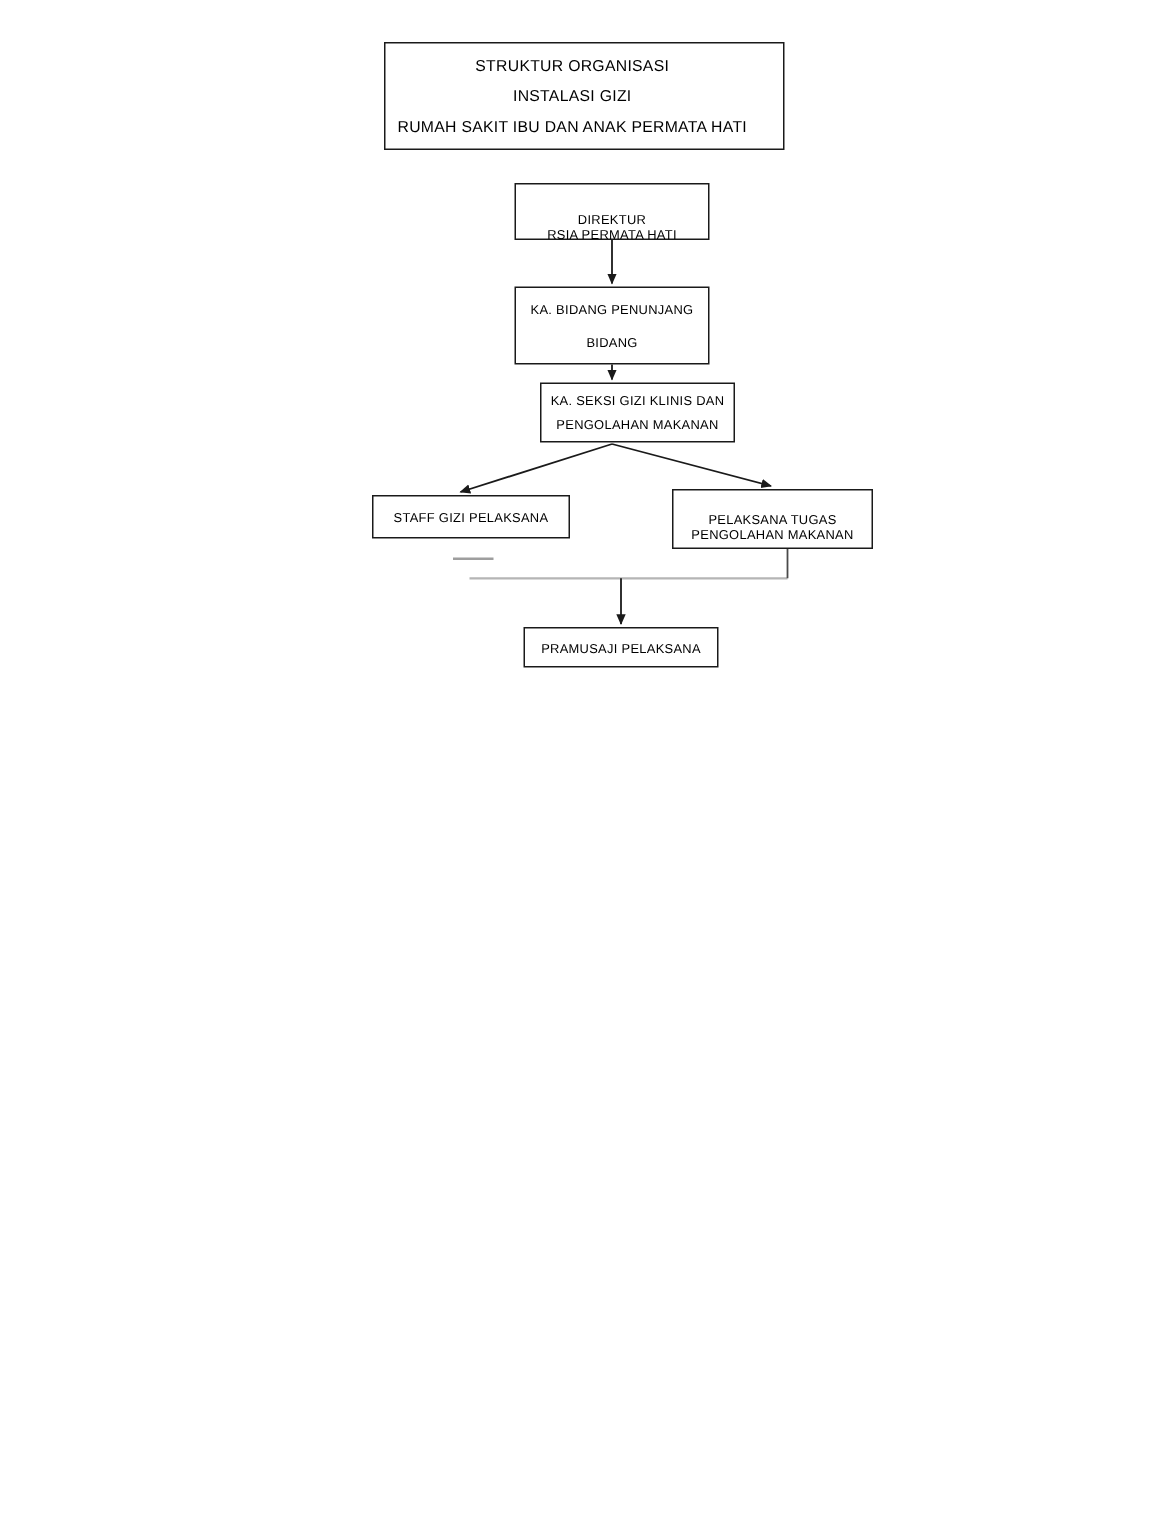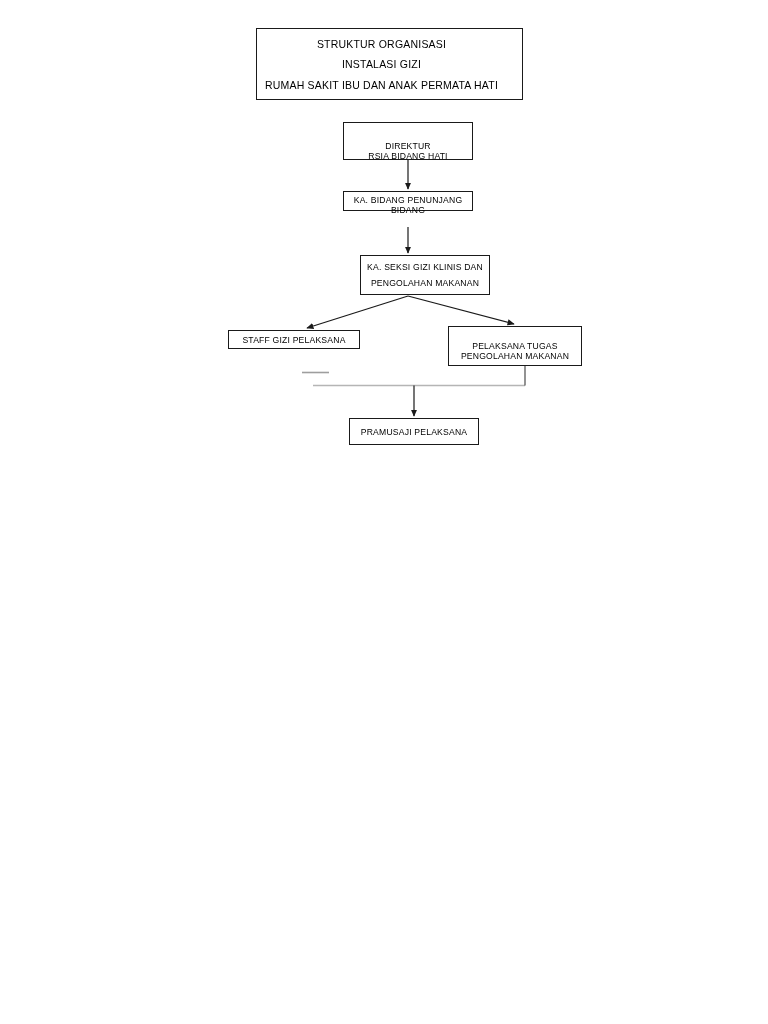--- a/index.html
+++ b/index.html
@@ -56,41 +56,41 @@
     height: 38px;
     font-size: 8.6px;
     justify-content: space-around;
     padding: 18px 0;
   }
   
   #node-kabidang {
     left: 343px;
     top: 191px;
     width: 130px;
-    height: 20px;
+    height: 52px;
     font-size: 8.6px;
     justify-content: space-around;
     padding: 3px 0;
   }
   
   #node-kaseksi {
     left: 360px;
     top: 255px;
     width: 130px;
     height: 40px;
     font-size: 8.6px;
     justify-content: center;
     gap: 6px;
   }
   
   #node-staff {
-    left: 228px;
+    left: 248px;
     top: 330px;
     width: 132px;
-    height: 19px;
+    height: 29px;
     font-size: 8.6px;
     justify-content: center;
   }
   
   #node-pelaksana {
     left: 448px;
     top: 326px;
     width: 134px;
     height: 40px;
     font-size: 8.6px;
@@ -135,21 +135,21 @@
 </svg>
 
 <div class="node" id="node-title">
   <span class="line">STRUKTUR ORGANISASI</span>
   <span class="line">INSTALASI GIZI</span>
   <span class="line">RUMAH SAKIT IBU DAN ANAK PERMATA HATI</span>
 </div>
 
 <div class="node" id="node-direktur">
   <span class="line">DIREKTUR</span>
-  <span class="line">RSIA BIDANG HATI</span>
+  <span class="line">RSIA PERMATA HATI</span>
 </div>
 
 <div class="node" id="node-kabidang">
   <span class="line">KA. BIDANG PENUNJANG</span>
   <span class="line">BIDANG</span>
 </div>
 
 <div class="node" id="node-kaseksi">
   <span class="line">KA. SEKSI GIZI KLINIS DAN</span>
   <span class="line">PENGOLAHAN MAKANAN</span>

